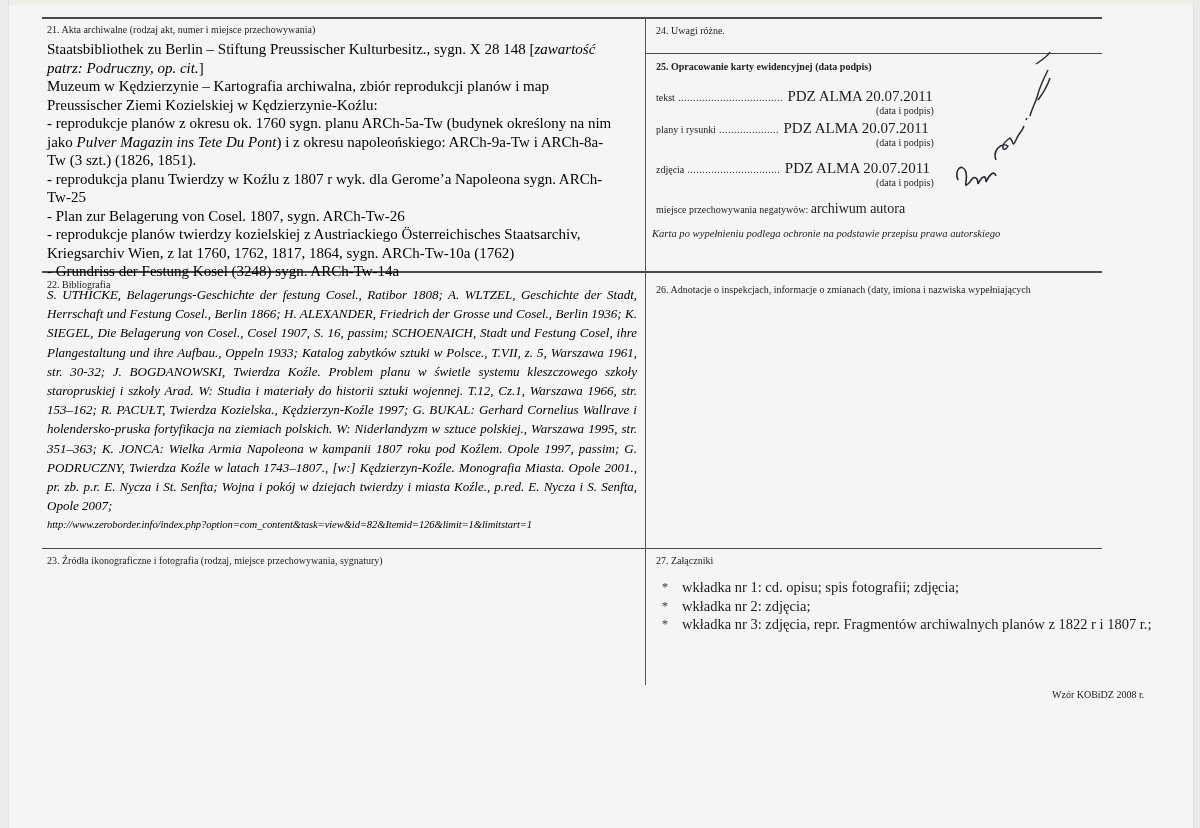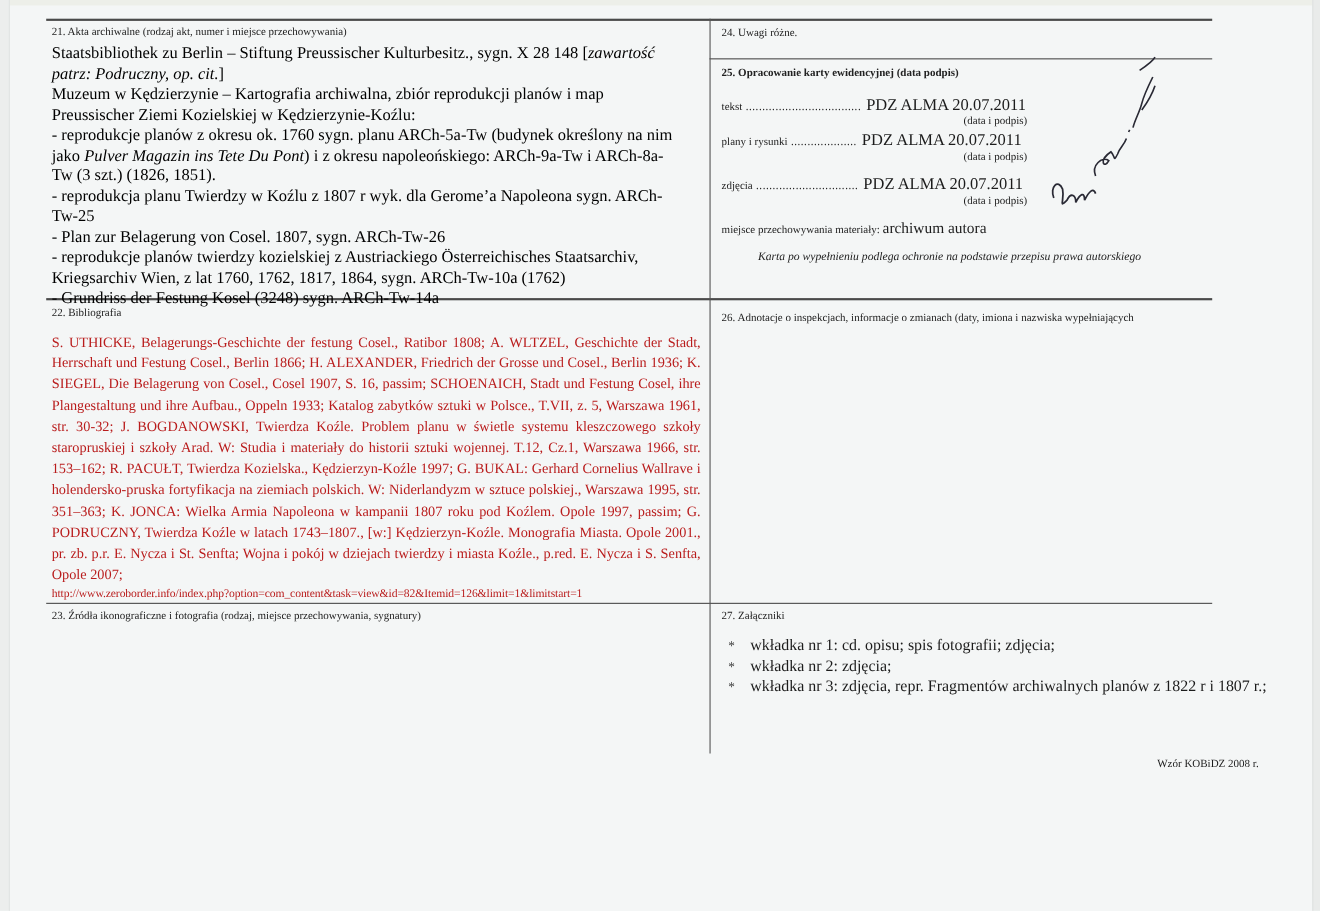--- a/index.html
+++ b/index.html
@@ -10,29 +10,29 @@
     color:#1c1c1c;
   }
   .edge-left { position:absolute; left:0; top:0; width:8px; height:828px; background:#eceeed; border-right:1px solid #e2e4e3; }
   .edge-right { position:absolute; right:0; top:0; width:6px; height:828px; background:#e9ebea; border-left:1px solid #dfe1e0; }
   .edge-top { position:absolute; left:0; top:0; width:1200px; height:5px; background:#edefe9; }
   .hline { position:absolute; height:1px; background:#4a4a4a; }
   .vline { position:absolute; width:1px; background:#555; }
   .label { position:absolute; font-size:10px; color:#222; white-space:nowrap; }
   .body-text { position:absolute; font-size:15px; line-height:18.5px; color:#000000; }
   .body-text i { font-style:italic; }
-  .biblio { position:absolute; left:47px; top:301px; width:590px; font-size:13px; line-height:19.2px; text-align:justify; color:#b91c1c; }
+  .biblio { position:absolute; left:47px; top:285px; width:590px; font-size:13px; line-height:19.2px; text-align:justify; color:#000000;font-style:italic; }
   .biblio .url { font-size:10.6px; letter-spacing:-0.1px; display:block; text-align:left; white-space:nowrap; }
   .sigrow { position:absolute; left:656px; font-size:10px; white-space:nowrap; }
   .sigrow .dots { letter-spacing:0.5px; }
   .sigrow .val { font-size:15px; margin-left:2px; }
   .sigrow .sub { position:absolute; left:220px; top:17px; font-size:10px; }
   .neg { position:absolute; left:656px; top:201px; font-size:10px; white-space:nowrap; }
   .neg .v { font-size:14px; }
-  .copyright { position:absolute; left:689px; top:228px; font-size:10.6px; font-style:italic; white-space:nowrap; }
+  .copyright { position:absolute; left:652px; top:228px; font-size:10.6px; font-style:italic; white-space:nowrap; }
   .att { position:absolute; left:662px; top:578px; font-size:14.5px; line-height:18.5px; width:520px; }
   .att .row { position:relative; padding-left:20px; }
   .att .star { position:absolute; left:0; top:0; font-size:12px; color:#333; }
   .footer { position:absolute; left:1052px; top:689px; font-size:10px; white-space:nowrap; }
   .signature { position:absolute; left:952px; top:50px; width:100px; height:150px; }
 </style>
 </head>
 <body>
 
 <div class="edge-top"></div>
@@ -90,21 +90,21 @@
   <span class="sub">(data i podpis)</span>
 </div>
 
 <svg class="signature" viewBox="0 0 100 150">
   <path d="M6 130 C 2 120, 10 112, 14 122 C 16 132, 10 140, 18 132 C 22 124, 26 128, 26 134 C 30 126, 34 124, 34 132 C 38 124, 42 120, 44 126" fill="none" stroke="#2a2a35" stroke-width="1.6"></path>
   <path d="M44 110 C 40 100, 50 92, 56 96 C 52 104, 46 96, 58 88 C 62 92, 60 98, 64 90 C 66 84, 70 82, 72 76 M74 70 l1 -2 M78 66 C 80 58, 84 52, 86 44 C 88 36, 92 28, 96 20 M86 50 C 92 42, 96 34, 98 28" fill="none" stroke="#2a2a35" stroke-width="1.5"></path>
   <path d="M84 14 C 90 10, 96 6, 98 2" fill="none" stroke="#2a2a35" stroke-width="1.5"></path>
 </svg>
 
 <div class="neg">
-  <span>miejsce przechowywania materiały: </span><span class="v">archiwum autora</span>
+  <span>miejsce przechowywania negatywów: </span><span class="v">archiwum autora</span>
 </div>
 <div class="copyright">Karta po wypełnieniu podlega ochronie na podstawie przepisu prawa autorskiego</div>
 
 <div class="label" style="left:656px; top:284px;">26. Adnotacje o inspekcjach, informacje o zmianach (daty, imiona i nazwiska wypełniających</div>
 
 <div class="label" style="left:656px; top:555px;">27. Załączniki</div>
 <div class="att">
   <div class="row"><span class="star">*</span><span>wkładka nr 1: cd. opisu; spis fotografii; zdjęcia;</span></div>
   <div class="row"><span class="star">*</span><span>wkładka nr 2: zdjęcia;</span></div>
   <div class="row" style="width:470px;"><span class="star">*</span><span>wkładka nr 3: zdjęcia, repr. Fragmentów archiwalnych planów z 1822 r i 1807 r.;</span></div>

